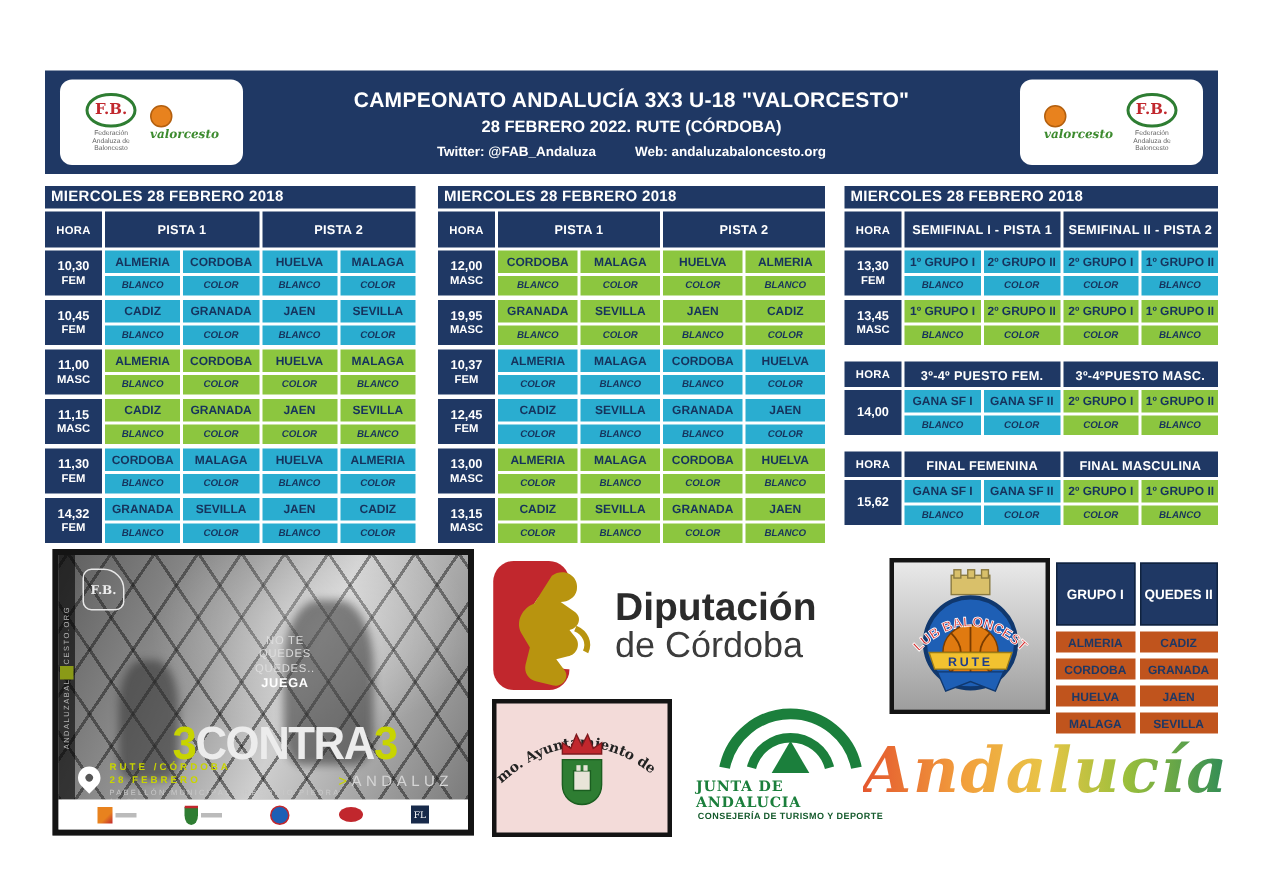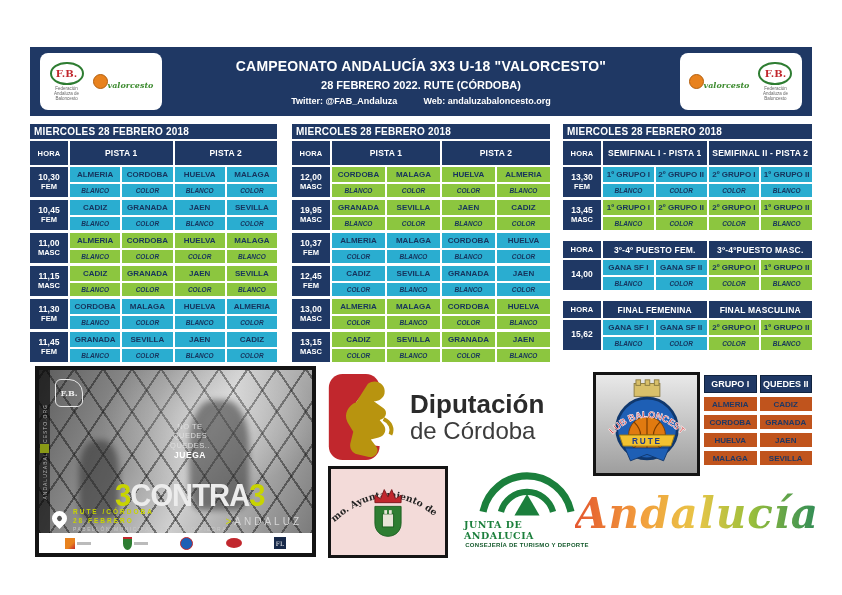--- a/index.html
+++ b/index.html
@@ -14,21 +14,21 @@
   
   .banner{position:absolute;left:30px;top:47px;width:782px;height:69px;background:var(--navy);}
   .logo-box{position:absolute;top:6px;width:122px;height:57px;background:#fff;border-radius:8px;
             display:flex;align-items:center;justify-content:center;gap:8px;}
   .logo-box.lft{left:10px}.logo-box.rgt{right:10px;flex-direction:row-reverse;}
   .fab-mark{width:36px;height:40px;display:flex;flex-direction:column;align-items:center;}
   .fab-circle{width:30px;height:30px;border:2px solid #2E7D32;border-radius:50%;
               display:flex;align-items:center;justify-content:center;
               color:var(--red);font-weight:bold;font-size:10px;font-family:"DejaVu Serif",serif;}
   .fab-cap{font-size:4.5px;color:#666;text-align:center;line-height:1.15;margin-top:1px;}
-  .valor-mark{display:flex;flex-direction:row;align-items:flex-end;}
+  .valor-mark{display:flex;flex-direction:column;align-items:flex-start;}
   .valor-ball{width:13px;height:13px;border-radius:50%;background:#E8821E;border:1px solid #b35f0e;}
   .valor-txt{font-family:"DejaVu Serif",serif;font-style:italic;font-size:8px;color:#3d8b2f;font-weight:bold;line-height:1;}
   .banner-center{position:absolute;left:150px;right:150px;top:0;height:100%;
                  display:flex;flex-direction:column;align-items:center;justify-content:center;gap:5px;color:#fff;}
   .bn-title{font-size:14px;font-weight:bold;letter-spacing:.2px;}
   .bn-sub{font-size:11px;font-weight:bold;}
   .bn-links{font-size:9px;font-weight:bold;display:flex;gap:26px;}
 
   
   .sched{position:absolute;top:124px;}
@@ -98,21 +98,21 @@
   
   .dipu{position:absolute;left:328px;top:374px;width:256px;height:86px;display:flex;align-items:center;gap:10px;}
   .dipu-text .l1{font-size:26px;font-weight:bold;color:#2b2b2b;line-height:1.05;}
   .dipu-text .l2{font-size:24px;color:#3c3c3c;line-height:1.05;}
 
   .club-box{position:absolute;left:593px;top:372px;width:107px;height:104px;border:3px solid #141414;
             background:linear-gradient(180deg,#e9e9e9,#9e9e9e);box-sizing:border-box;
             display:flex;align-items:center;justify-content:center;}
 
   .grupos{position:absolute;left:704px;top:375px;width:108px;}
-  .g-hrow{display:grid;grid-template-columns:1fr 1fr;gap:3px;height:18px;margin-bottom:4px;}
+  .g-hrow{display:grid;grid-template-columns:1fr 1fr;gap:3px;height:42px;margin-bottom:4px;}
   .g-h{background:var(--navy);color:#fff;font-size:9px;font-weight:bold;display:flex;
        align-items:center;justify-content:center;border:1px solid #10233f;}
   .g-row{display:grid;grid-template-columns:1fr 1fr;gap:3px;height:14px;margin-bottom:4px;}
   .g-c{background:var(--orange);color:var(--navy);font-size:8px;font-weight:bold;display:flex;
        align-items:center;justify-content:center;}
 
   .ayto{position:absolute;left:328px;top:466px;width:120px;height:92px;border:3px solid #141414;
         background:#F3DBD9;box-sizing:border-box;overflow:hidden;}
 
   .junta{position:absolute;left:464px;top:467px;width:126px;height:86px;display:flex;
@@ -237,21 +237,21 @@
           <div class="t-team f" style="grid-area: 1 / 3;">MALAGA</div>
           <div class="t-team f" style="grid-area: 1 / 4;">HUELVA</div>
           <div class="t-team f" style="grid-area: 1 / 5;">ALMERIA</div>
           <div class="t-kit f" style="grid-area: 2 / 2;">BLANCO</div>
           <div class="t-kit f" style="grid-area: 2 / 3;">COLOR</div>
           <div class="t-kit f" style="grid-area: 2 / 4;">BLANCO</div>
           <div class="t-kit f" style="grid-area: 2 / 5;">COLOR</div>
         </div>
         <div class="t-slot">
           <div class="t-time">
-            <div class="t-tm">11,45</div>
+            <div class="t-tm">14,32</div>
             <div class="t-g">FEM</div>
           </div>
           <div class="t-team f" style="grid-area: 1 / 2;">GRANADA</div>
           <div class="t-team f" style="grid-area: 1 / 3;">SEVILLA</div>
           <div class="t-team f" style="grid-area: 1 / 4;">JAEN</div>
           <div class="t-team f" style="grid-area: 1 / 5;">CADIZ</div>
           <div class="t-kit f" style="grid-area: 2 / 2;">BLANCO</div>
           <div class="t-kit f" style="grid-area: 2 / 3;">COLOR</div>
           <div class="t-kit f" style="grid-area: 2 / 4;">BLANCO</div>
           <div class="t-kit f" style="grid-area: 2 / 5;">COLOR</div>

